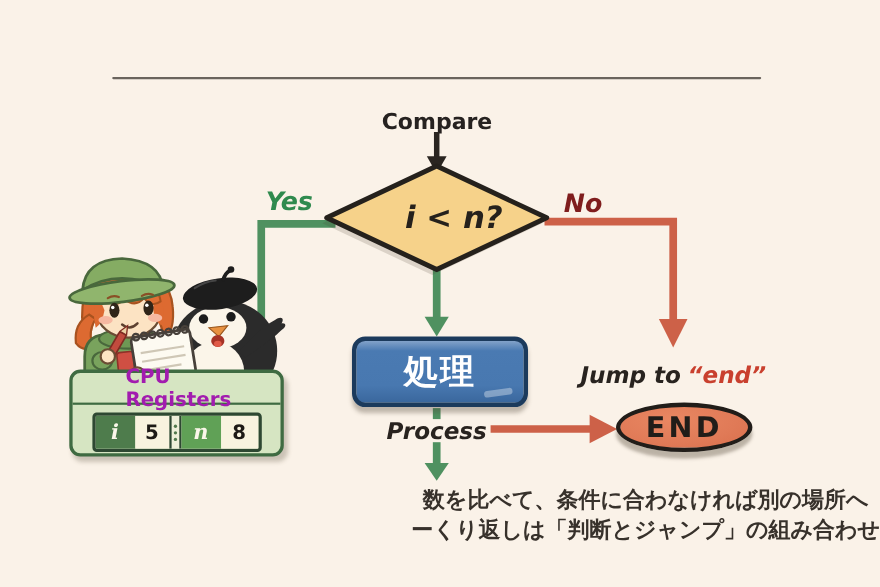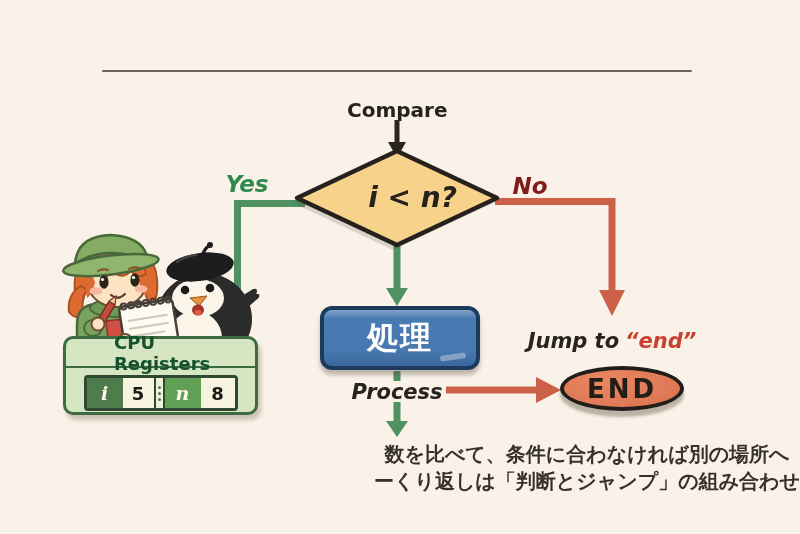--- a/index.html
+++ b/index.html
@@ -21,21 +21,21 @@
   .title .comment{font-style:italic;margin-left:26px;}
   .title-rule{
     position:absolute;top:70px;left:102px;width:590px;height:2px;
     background:#6a645d;border-radius:1px;
   }
 
   
   .lbl{position:absolute;white-space:nowrap;}
   .compare-lbl{top:98px;left:347px;width:100px;text-align:center;
     font-size:20px;font-weight:700;color:#262220;}
-  .yes-lbl{top:171px;left:222px;width:50px;text-align:center;
+  .yes-lbl{top:171px;left:238px;width:50px;text-align:center;
     font-size:23px;font-style:italic;font-weight:700;color:#2f8a4e;}
   .no-lbl{top:173px;left:505px;width:50px;text-align:center;
     font-size:23px;font-style:italic;font-weight:700;color:#7f1d1d;}
   .cond-lbl{top:181px;left:337px;width:120px;text-align:right;
     font-size:28px;font-style:italic;font-weight:600;color:#25211c;z-index:4;}
   .process-lbl{top:380px;left:337px;width:120px;text-align:center;
     font-size:21px;font-style:italic;font-weight:700;color:#28231f;z-index:4;}
   .jump-lbl{top:329px;left:527px;width:170px;text-align:center;
     font-size:21px;font-style:italic;font-weight:700;color:#28231f;z-index:4;}
   .jump-lbl .target{color:#c9402e;margin-left:6px;}
@@ -66,21 +66,21 @@
 
   
   .registers{
     position:absolute;left:63px;top:336px;width:195px;height:79px;
     box-sizing:border-box;background:#d6e5c2;border:3.5px solid #3f6b42;
     border-radius:10px;z-index:5;box-shadow:3px 5px 4px rgba(95,85,65,0.3);
   }
   .registers .reg-title{
     height:27px;border-bottom:2.5px solid #3f6b42;
     display:flex;align-items:center;justify-content:center;
-    font-size:18px;font-weight:700;color:#14532d;padding-left:48px;
+    font-size:18px;font-weight:700;color:#a21caf;padding-left:48px;
   }
   .registers .cells{
     display:flex;justify-content:center;margin-top:7px;
   }
   .cell-unit{display:flex;border:3px solid #2e4832;border-radius:4px;overflow:hidden;height:30px;}
   .cell{display:flex;align-items:center;justify-content:center;box-sizing:border-box;}
   .cell.name{font-family:"DejaVu Serif","Liberation Serif",serif;
     font-style:italic;font-weight:700;font-size:19px;color:#fbf7ea;}
   .cell.value{font-size:18px;font-weight:700;color:#1d1a16;background:#f8f3df;}
   .cell.i{width:36px;background:#4e7c4c;}

